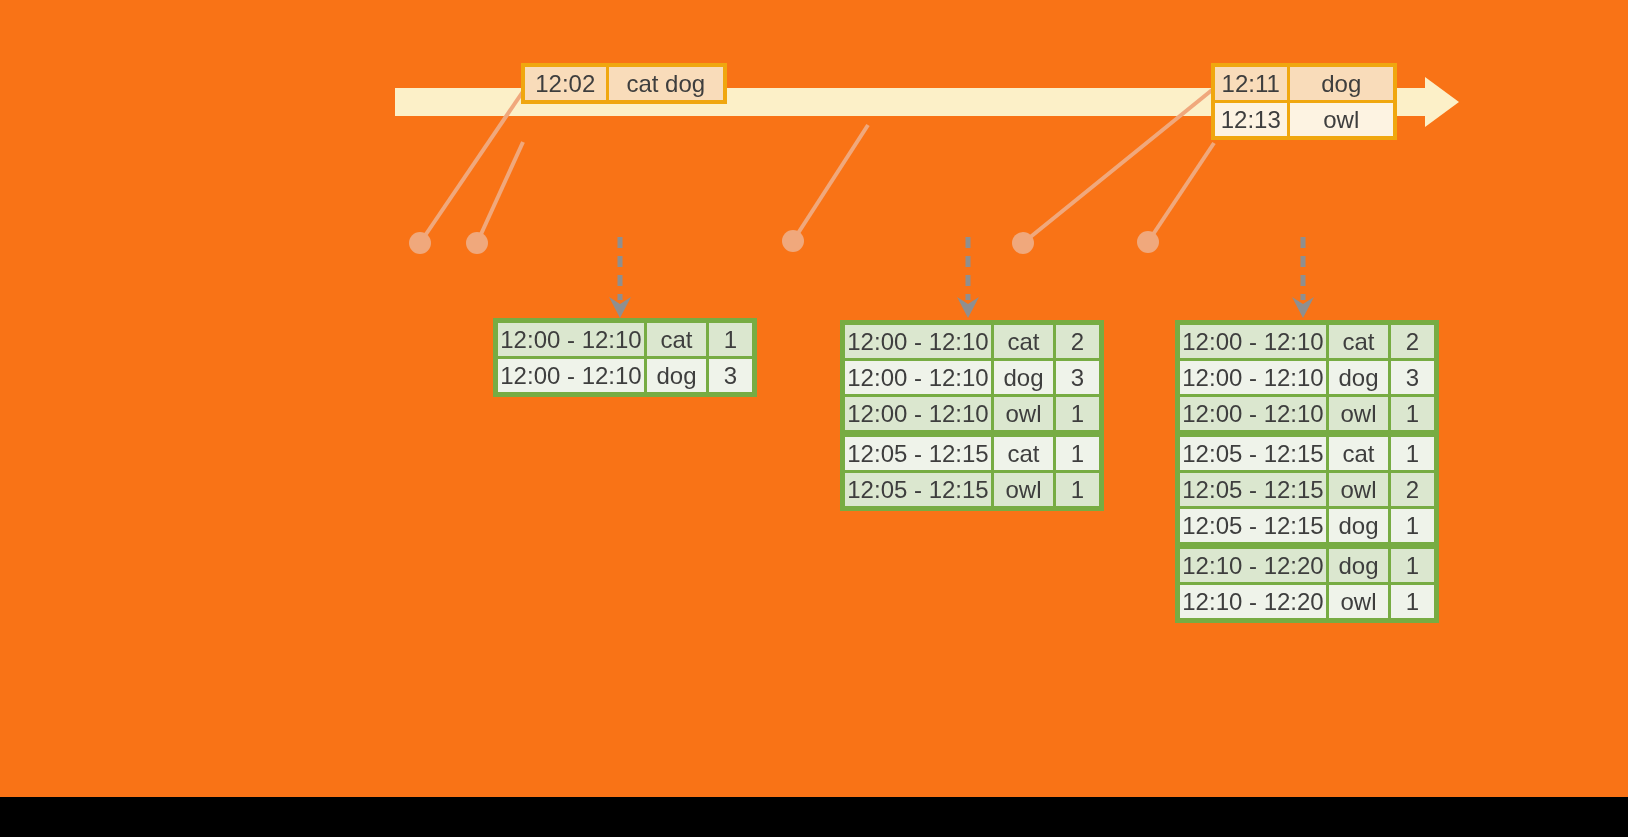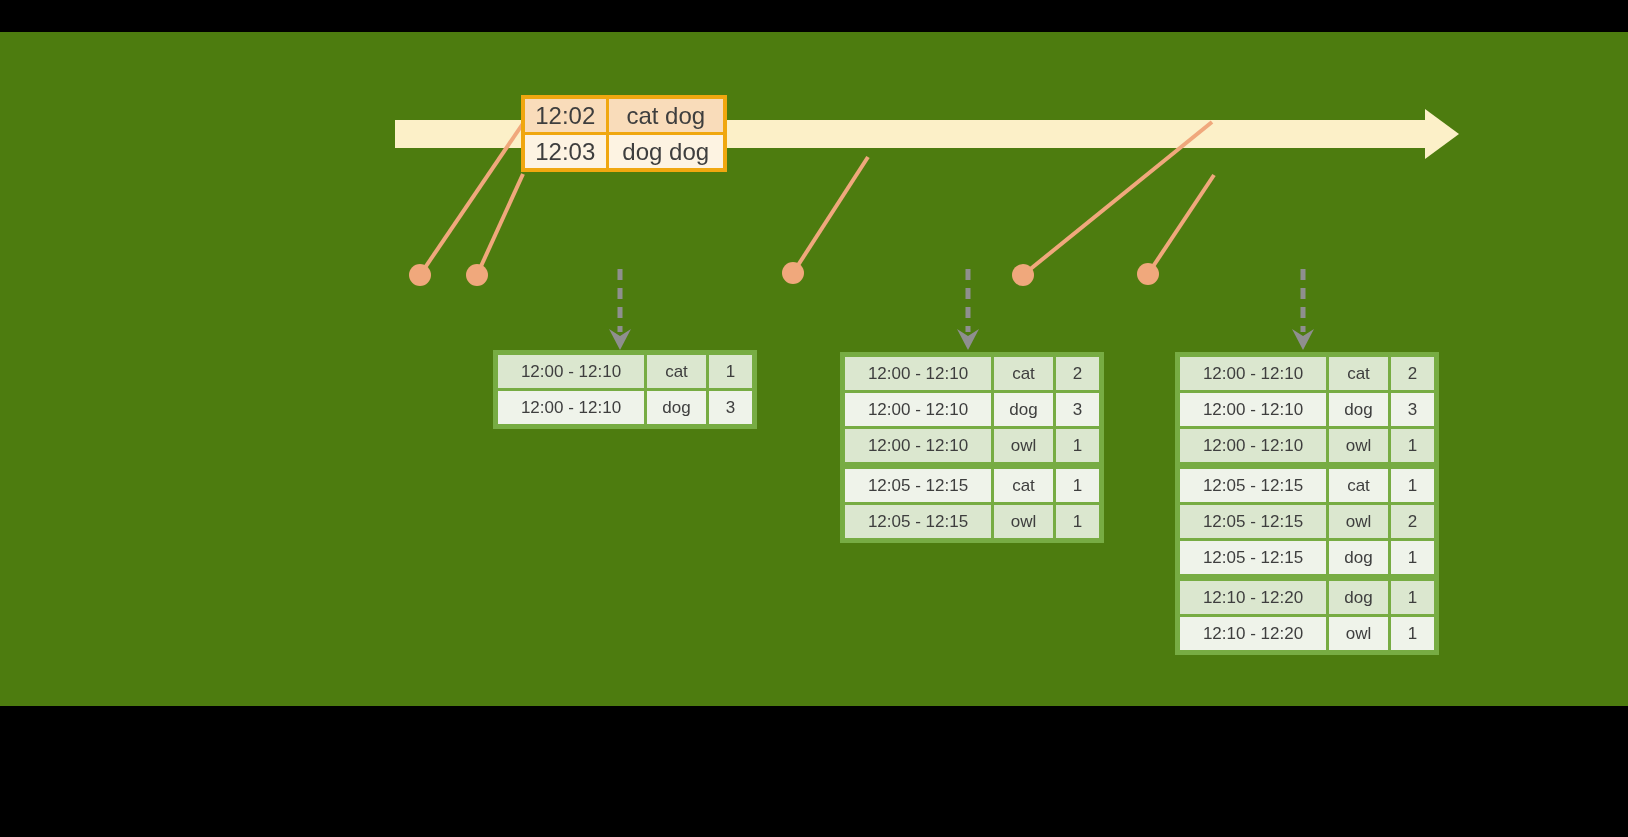--- a/index.html
+++ b/index.html
@@ -9,36 +9,36 @@
     --bar-yellow:#FCF0C8;
     --salmon:#F0A87C;
     --green:#77AC43;
     --green-dark:#DBE7CF;
     --green-light:#EFF3EA;
     --arrow-gray:#8F8F8F;
     --ink:#3E3E3E;
   }
   html,body{margin:0;padding:0;background:#000;}
   .canvas{
-    position:relative;width:1628px;height:674px;background:#4d7c0f;overflow:hidden;
-    font-family:"Liberation Sans","DejaVu Sans",sans-serif;color:var(--ink);margin-top:32px;
+    position:relative;width:1628px;height:797px;background:#f97316;overflow:hidden;
+    font-family:"Liberation Sans","DejaVu Sans",sans-serif;color:var(--ink);
   }
   svg.layer{position:absolute;left:0;top:0;width:1628px;height:837px;}
 
   table{position:absolute;border-collapse:collapse;table-layout:fixed;}
   td{padding:0;text-align:center;vertical-align:middle;overflow:hidden;white-space:nowrap;}
 
   
   .event-table{border:4px solid var(--gold);font-size:24px;}
   .event-table td{border:3px solid var(--gold);height:33px;}
   .event-table tr.odd td{background:var(--peach-dark);}
   .event-table tr.even td{background:var(--peach-light);}
 
   
-  .result-table{border:5px solid var(--green);font-size:17px;}
+  .result-table{border:5px solid var(--green);font-size:24px;}
   .result-table td{border:3px solid var(--green);height:33px;}
   .result-table tr.odd td{background:var(--green-dark);}
   .result-table tr.even td{background:var(--green-light);}
   .result-table tr.group-start td{border-top-width:7px;}
 
   #event-table-1{left:521px;top:63px;width:202px;}
   #event-table-2{left:865px;top:83px;width:205px;}
   #event-table-3{left:1211px;top:63px;width:182px;}
 
   #result-table-1{left:493px;top:318px;width:259px;}
@@ -84,28 +84,40 @@
   <table id="event-table-1" class="event-table">
     <colgroup>
         <col style="width:84px">
         <col style="width:118px">
       </colgroup>
     <tbody>
         <tr class="odd">
           <td>12:02</td>
           <td>cat dog</td>
         </tr>
-        <tr class="even">
-          <td>12:03</td>
-          <td>dog dog</td>
-        </tr>
-      </tbody>
-  </table>
-
-
+      </tbody>
+  </table>
+
+
+  <table id="event-table-3" class="event-table">
+    <colgroup>
+        <col style="width:75px">
+        <col style="width:107px">
+      </colgroup>
+    <tbody>
+        <tr class="odd">
+          <td>12:11</td>
+          <td>dog</td>
+        </tr>
+        <tr class="even">
+          <td>12:13</td>
+          <td>owl</td>
+        </tr>
+      </tbody>
+  </table>
 
   <table id="result-table-1" class="result-table">
     <colgroup>
         <col style="width:150px">
         <col style="width:62px">
         <col style="width:47px">
       </colgroup>
     <tbody>
         <tr class="odd">
           <td>12:00 - 12:10</td>

